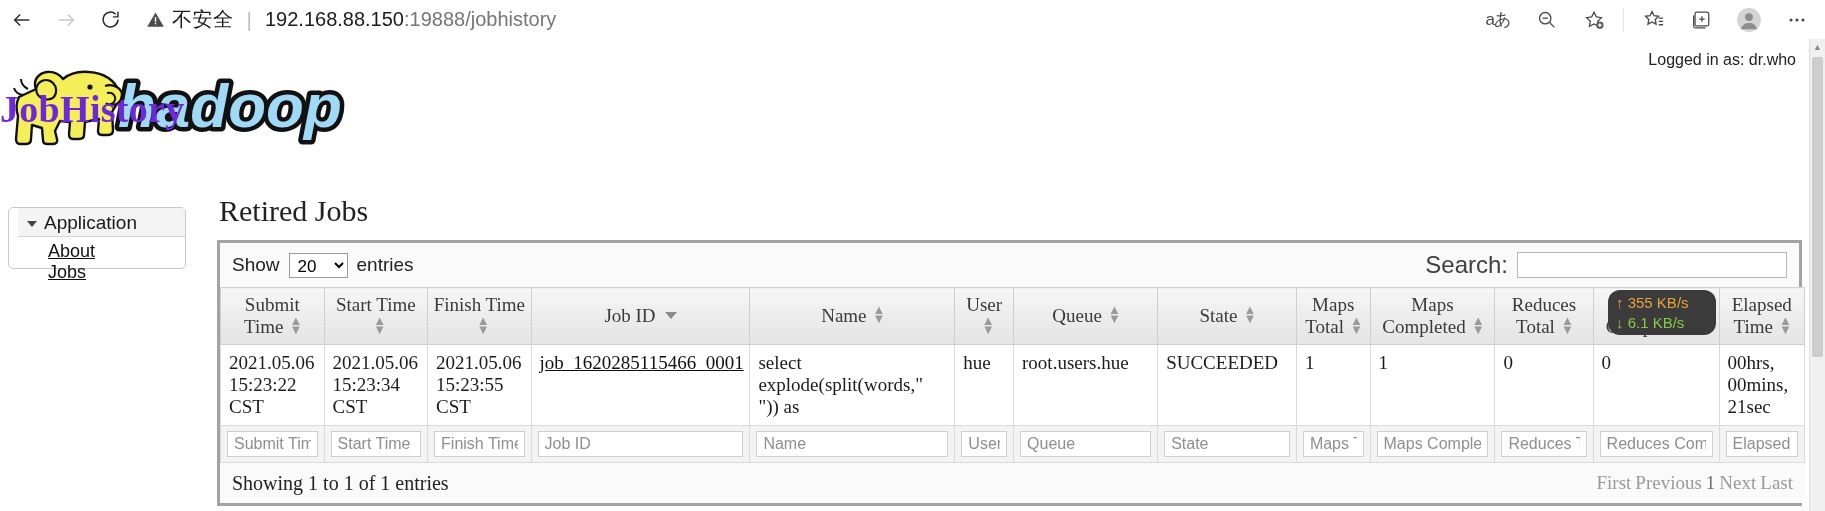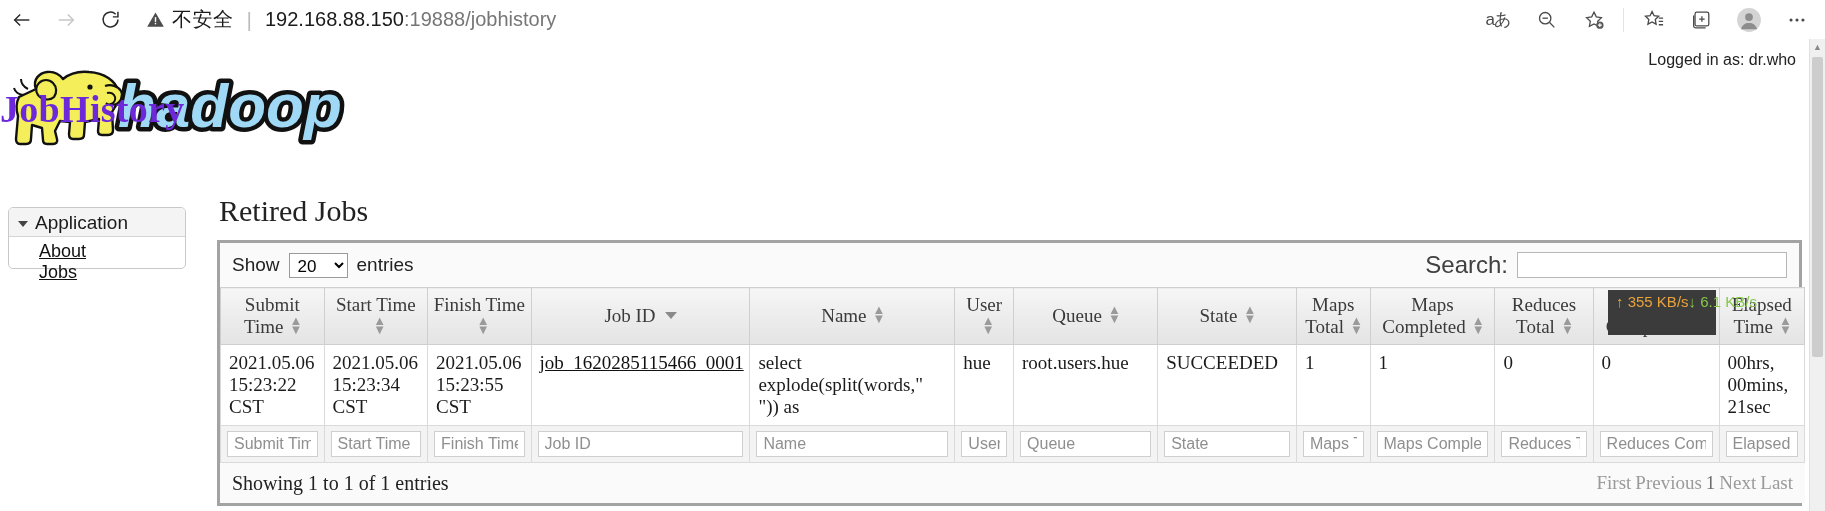--- a/index.html
+++ b/index.html
@@ -56,21 +56,21 @@
   .page-title{
     position:absolute;left:0;top:48px;width:1538px;
     font-size:38px;font-weight:bold;color:#6d28d9;
     font-family:"Liberation Serif","DejaVu Serif",serif;
     letter-spacing:.3px;
   }
 
   
   .nav-box{
     position:absolute;border:1px solid #c9c9c9;border-radius:5px;
-    background:#fff;box-sizing:border-box;
+    background:#fff;box-sizing:border-box;padding-left:9px;
   }
   .nav-box.app{left:8px;top:168px;width:178px;height:62px;}
   .nav-box.tools{left:8px;top:260px;width:178px;height:30px;}
   .nav-head{
     height:29px;line-height:29px;border-bottom:1px solid #d5d5d5;
     background:#f4f4f4;padding-left:9px;font-size:19px;color:#1a1a1a;
     box-sizing:border-box;border-radius:4px 4px 0 0;
   }
   .nav-head.noline{border-bottom:none;background:#f4f4f4;border-radius:4px;}
   .caret-down{
@@ -168,22 +168,22 @@
     border-top:none;width:1585px;
   }
   .info-text{font-size:20px;color:#222;font-family:"Liberation Serif",serif;}
   .paginate{margin-left:auto;display:flex;align-items:flex-end;gap:4px;}
   .pg{font-size:19px;color:#9a9a9a;font-family:"Liberation Serif",serif;}
   .pg.cur{color:#6e6e6e;}
 
   
   .net-overlay{
     position:absolute;left:1608px;top:251px;width:108px;height:45px;
-    background:#3b3b3b;border-radius:0;
-    display:flex;flex-direction:row;justify-content:flex-start;
+    background:#3b3b3b;border-radius:12px;
+    display:flex;flex-direction:column;justify-content:flex-end;
     padding:2px 8px;box-sizing:border-box;
     font-family:"Liberation Sans",sans-serif;
   }
   .net-row{font-size:15px;line-height:20px;white-space:nowrap;}
   .net-up{color:#e8a33d;}
   .net-down{color:#86c84a;}
 
   
   .scrollbar{
     position:absolute;right:0;top:39px;width:15px;height:472px;

